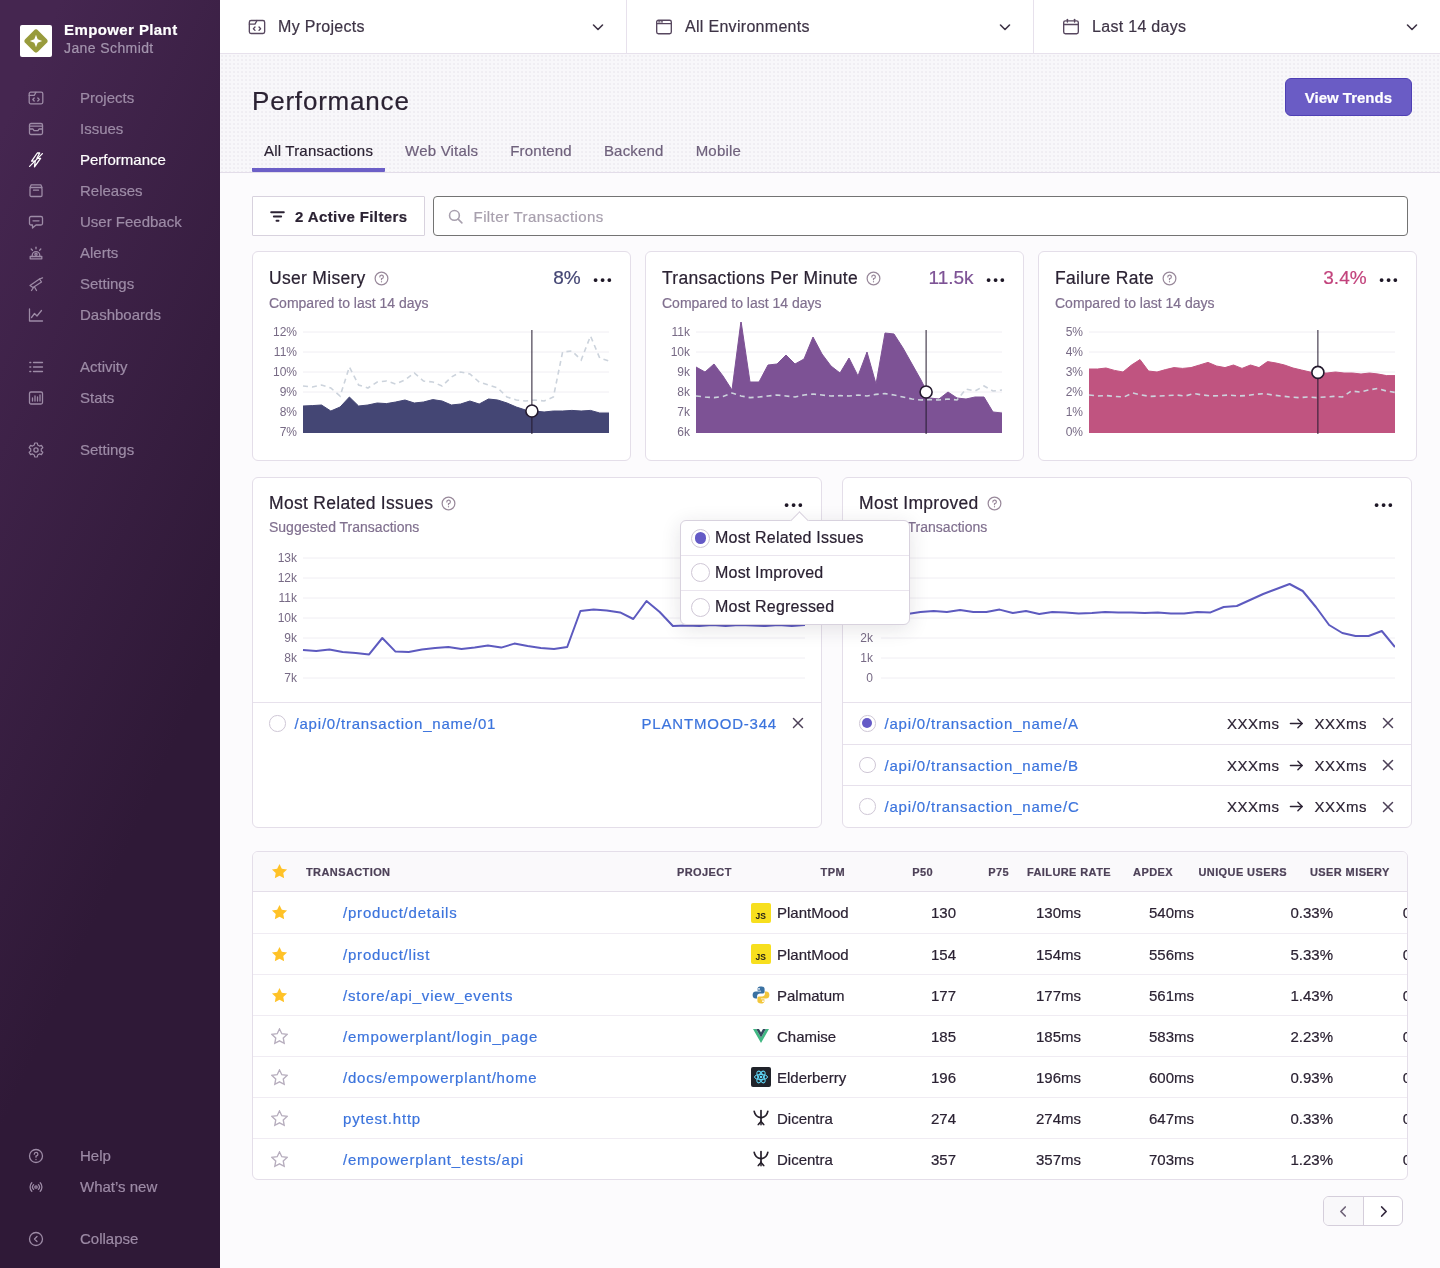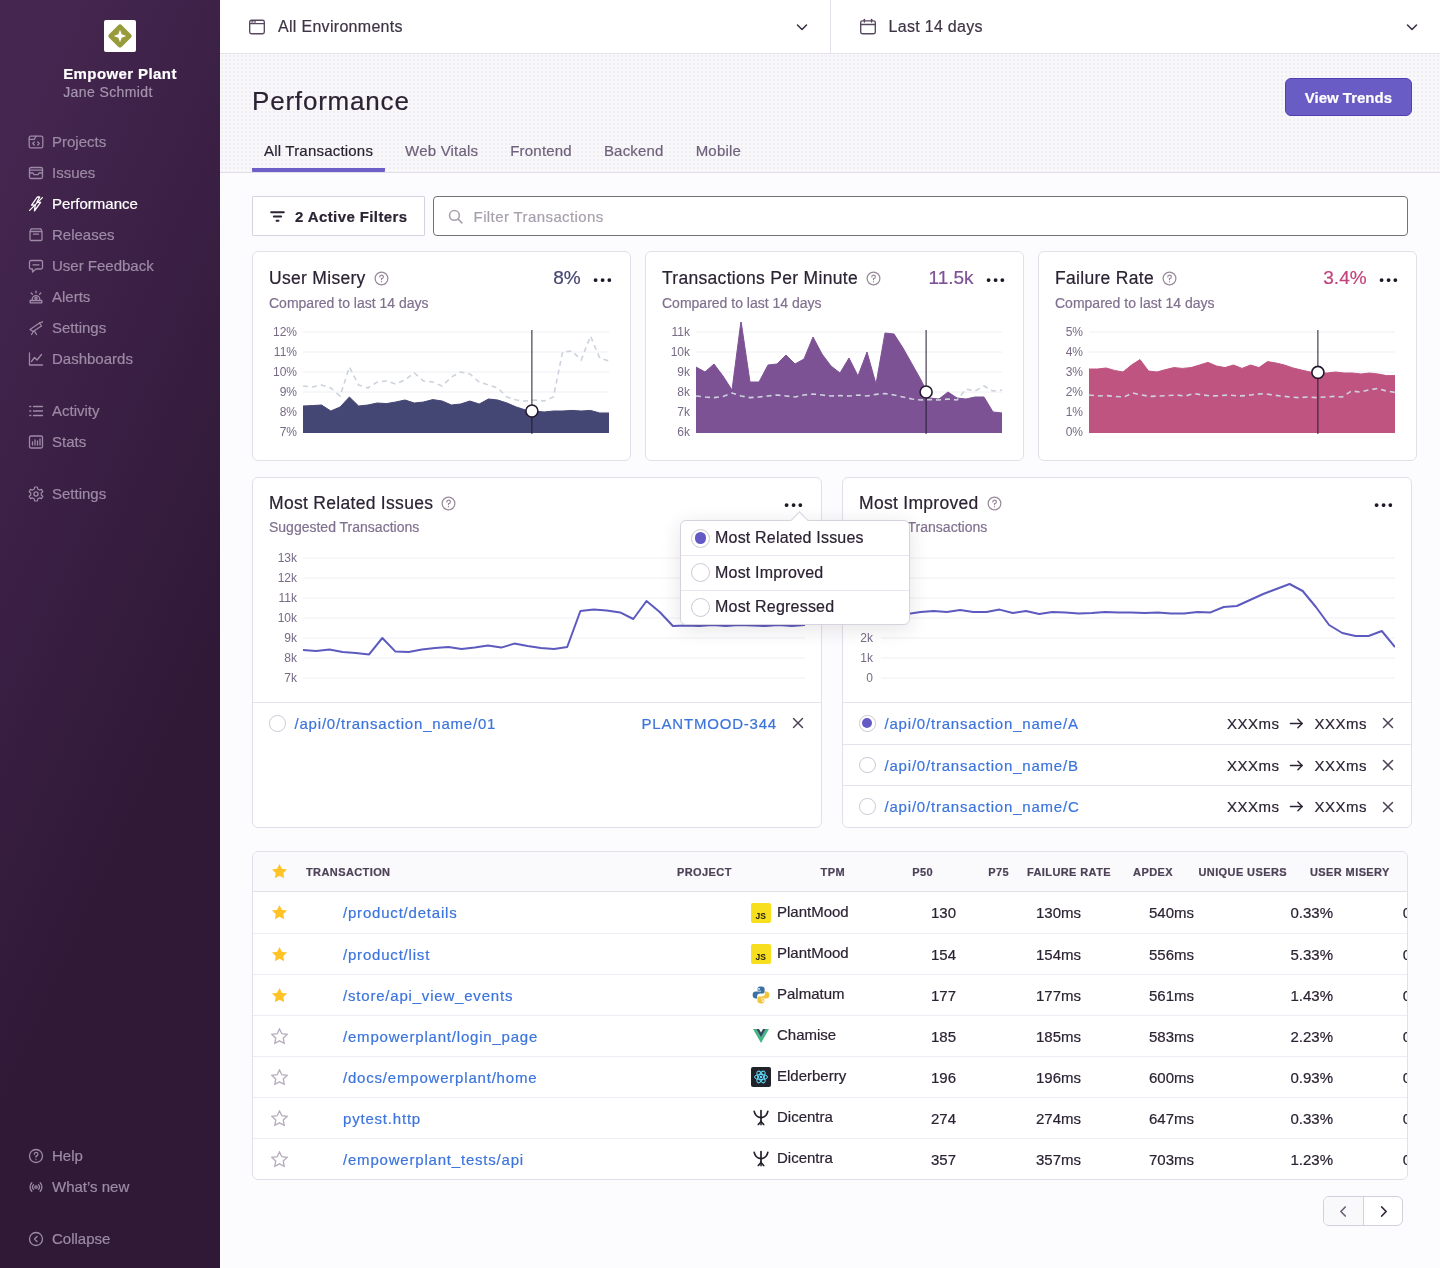--- a/index.html
+++ b/index.html
@@ -2,26 +2,26 @@
 <html><head>
 <meta charset="utf-8">
 <style>
 * { margin:0; padding:0; box-sizing:border-box; }
 html,body { width:1440px; height:1268px; font-family:"Liberation Sans",sans-serif; background:#fcfbfd; overflow:hidden; -webkit-text-stroke:0.2px currentColor; }
 a { text-decoration:none; }
 
 
 .sidebar { position:fixed; left:0; top:0; width:220px; height:1268px;
   background:linear-gradient(294.17deg,#2f1937 35.57%,#452650 92.42%); color:#9d8ba6; z-index:50; }
-.sb-head { display:flex; align-items:center; gap:12px; padding:20px 0 0 20px;flex-direction:column; }
+.sb-head { display:flex; align-items:flex-end; gap:12px; padding:20px 0 0 20px; }
 .logo-box { width:32px; height:32px; background:#fff; border-radius:2px; display:flex; align-items:center; justify-content:center; }
 .sb-org { color:#fff; font-weight:bold; font-size:15px; line-height:19px; letter-spacing:0.4px; }
 .sb-usr { color:#a495ae; font-size:14px; line-height:18px; letter-spacing:0.4px; }
 .nav { margin-top:25px; }
-.nav-item { display:flex; align-items:center; gap:8px; padding:7px 0 7px 28px; font-size:15px; color:#9d8ba6; }
+.nav-item { display:flex; align-items:center; gap:36px; padding:7px 0 7px 28px; font-size:15px; color:#9d8ba6; }
 .nav-item.active { color:#fff; }
 .nicon-w { width:16px; height:16px; display:flex; }
 .nav-gap { height:21px; }
 .sb-footer { position:absolute; bottom:14px; left:0; width:100%; }
 
 
 .main { margin-left:220px; }
 .topbar { display:flex; height:54px; background:#fff; border-bottom:1px solid #e7e1ec; }
 .tb-item { flex:1; display:flex; align-items:center; padding:0 20px 0 28px; border-right:1px solid #e7e1ec; color:#3e3446; font-size:16px; letter-spacing:0.3px; gap:12px; }
 .tb-item:last-child { border-right:none; }
@@ -77,21 +77,21 @@
 .menu-item:first-child { border-top:none; }
 
 
 .gtable { margin-top:23px; background:#fff; border:1px solid #e4dee9; border-radius:6px; overflow:hidden; }
 .ghead, .grow { display:grid; grid-template-columns:44px 364px 152px 40px 88px 76px 102px 62px 114px 110px; align-items:center; }
 .ghead { background:#faf9fb; height:40px; border-bottom:1px solid #e4dee9; font-size:11px; font-weight:bold; color:#4d4158; letter-spacing:0.4px; }
 .grow { height:41px; border-top:1px solid #f0ecf3; font-size:15px; color:#2b2233;gap:37px; }
 .ghead + .grow { border-top:none; }
 .c-star { padding-left:18px; display:flex; align-items:center; }
 .c-tx { padding-left:9px; }
-.c-proj { display:flex; gap:6px; padding-left:16px; }
+.c-proj { display:flex; align-items:center; gap:6px; padding-left:16px; }
 .pname { color:#2b2233; }
 .c-num { text-align:right; padding-right:8px; }
 .ghead .c-num { padding-right:8px; }
 .c-users { text-align:right; display:flex; align-items:center; justify-content:flex-end; gap:7px; padding-right:8px; }
 .c-mis { padding-left:15px; }
 .mbars { display:inline-flex; gap:3px; }
 .mb { width:5px; height:18px; border-radius:1px; display:inline-block; }
 .h-users { text-align:right; padding-right:8px; }
 .h-mis { padding-left:15px; }
 
@@ -266,20 +266,32 @@
             <circle cx="8" cy="8" r="6.5"></circle>
             <path d="M9 5.5 L6.5 8 L9 10.5"></path>
           </svg>
         </span>
         <span>Collapse</span>
       </div>
   </div>
 </aside>
 <div class="main">
   <div class="topbar">
+    <div class="tb-item">
+        <svg class="tbicon" width="18" height="18" viewBox="0 0 16 16" fill="none" stroke="currentColor" stroke-width="1.2" stroke-linecap="round" stroke-linejoin="round">
+          <rect x="1.2" y="2.2" width="13.6" height="11.6" rx="1.5"></rect>
+          <path d="M1.2 5.4 L6.2 5.4 L8 2.2"></path>
+          <path d="M6.2 8 L4.8 9.5 L6.2 11"></path>
+          <path d="M9.8 8 L11.2 9.5 L9.8 11"></path>
+        </svg>
+        <span>My Projects</span>
+        <svg class="chev" width="16" height="16" viewBox="0 0 16 16" fill="none" stroke="#3e3446" stroke-width="1.6" stroke-linecap="round" stroke-linejoin="round">
+          <path d="M3.5 6 L8 10.5 L12.5 6"></path>
+        </svg>
+      </div>
     <div class="tb-item">
         <svg class="tbicon" width="18" height="18" viewBox="0 0 16 16" fill="none" stroke="currentColor" stroke-width="1.2" stroke-linecap="round" stroke-linejoin="round">
           <rect x="1.5" y="2" width="13" height="12" rx="1.5"></rect>
           <path d="M1.5 5 L14.5 5"></path>
           <path d="M3.3 3.5 L4.3 3.5"></path>
           <path d="M5.6 3.5 L6.6 3.5"></path>
         </svg>
         <span>All Environments</span>
         <svg class="chev" width="16" height="16" viewBox="0 0 16 16" fill="none" stroke="#3e3446" stroke-width="1.6" stroke-linecap="round" stroke-linejoin="round">
           <path d="M3.5 6 L8 10.5 L12.5 6"></path>

